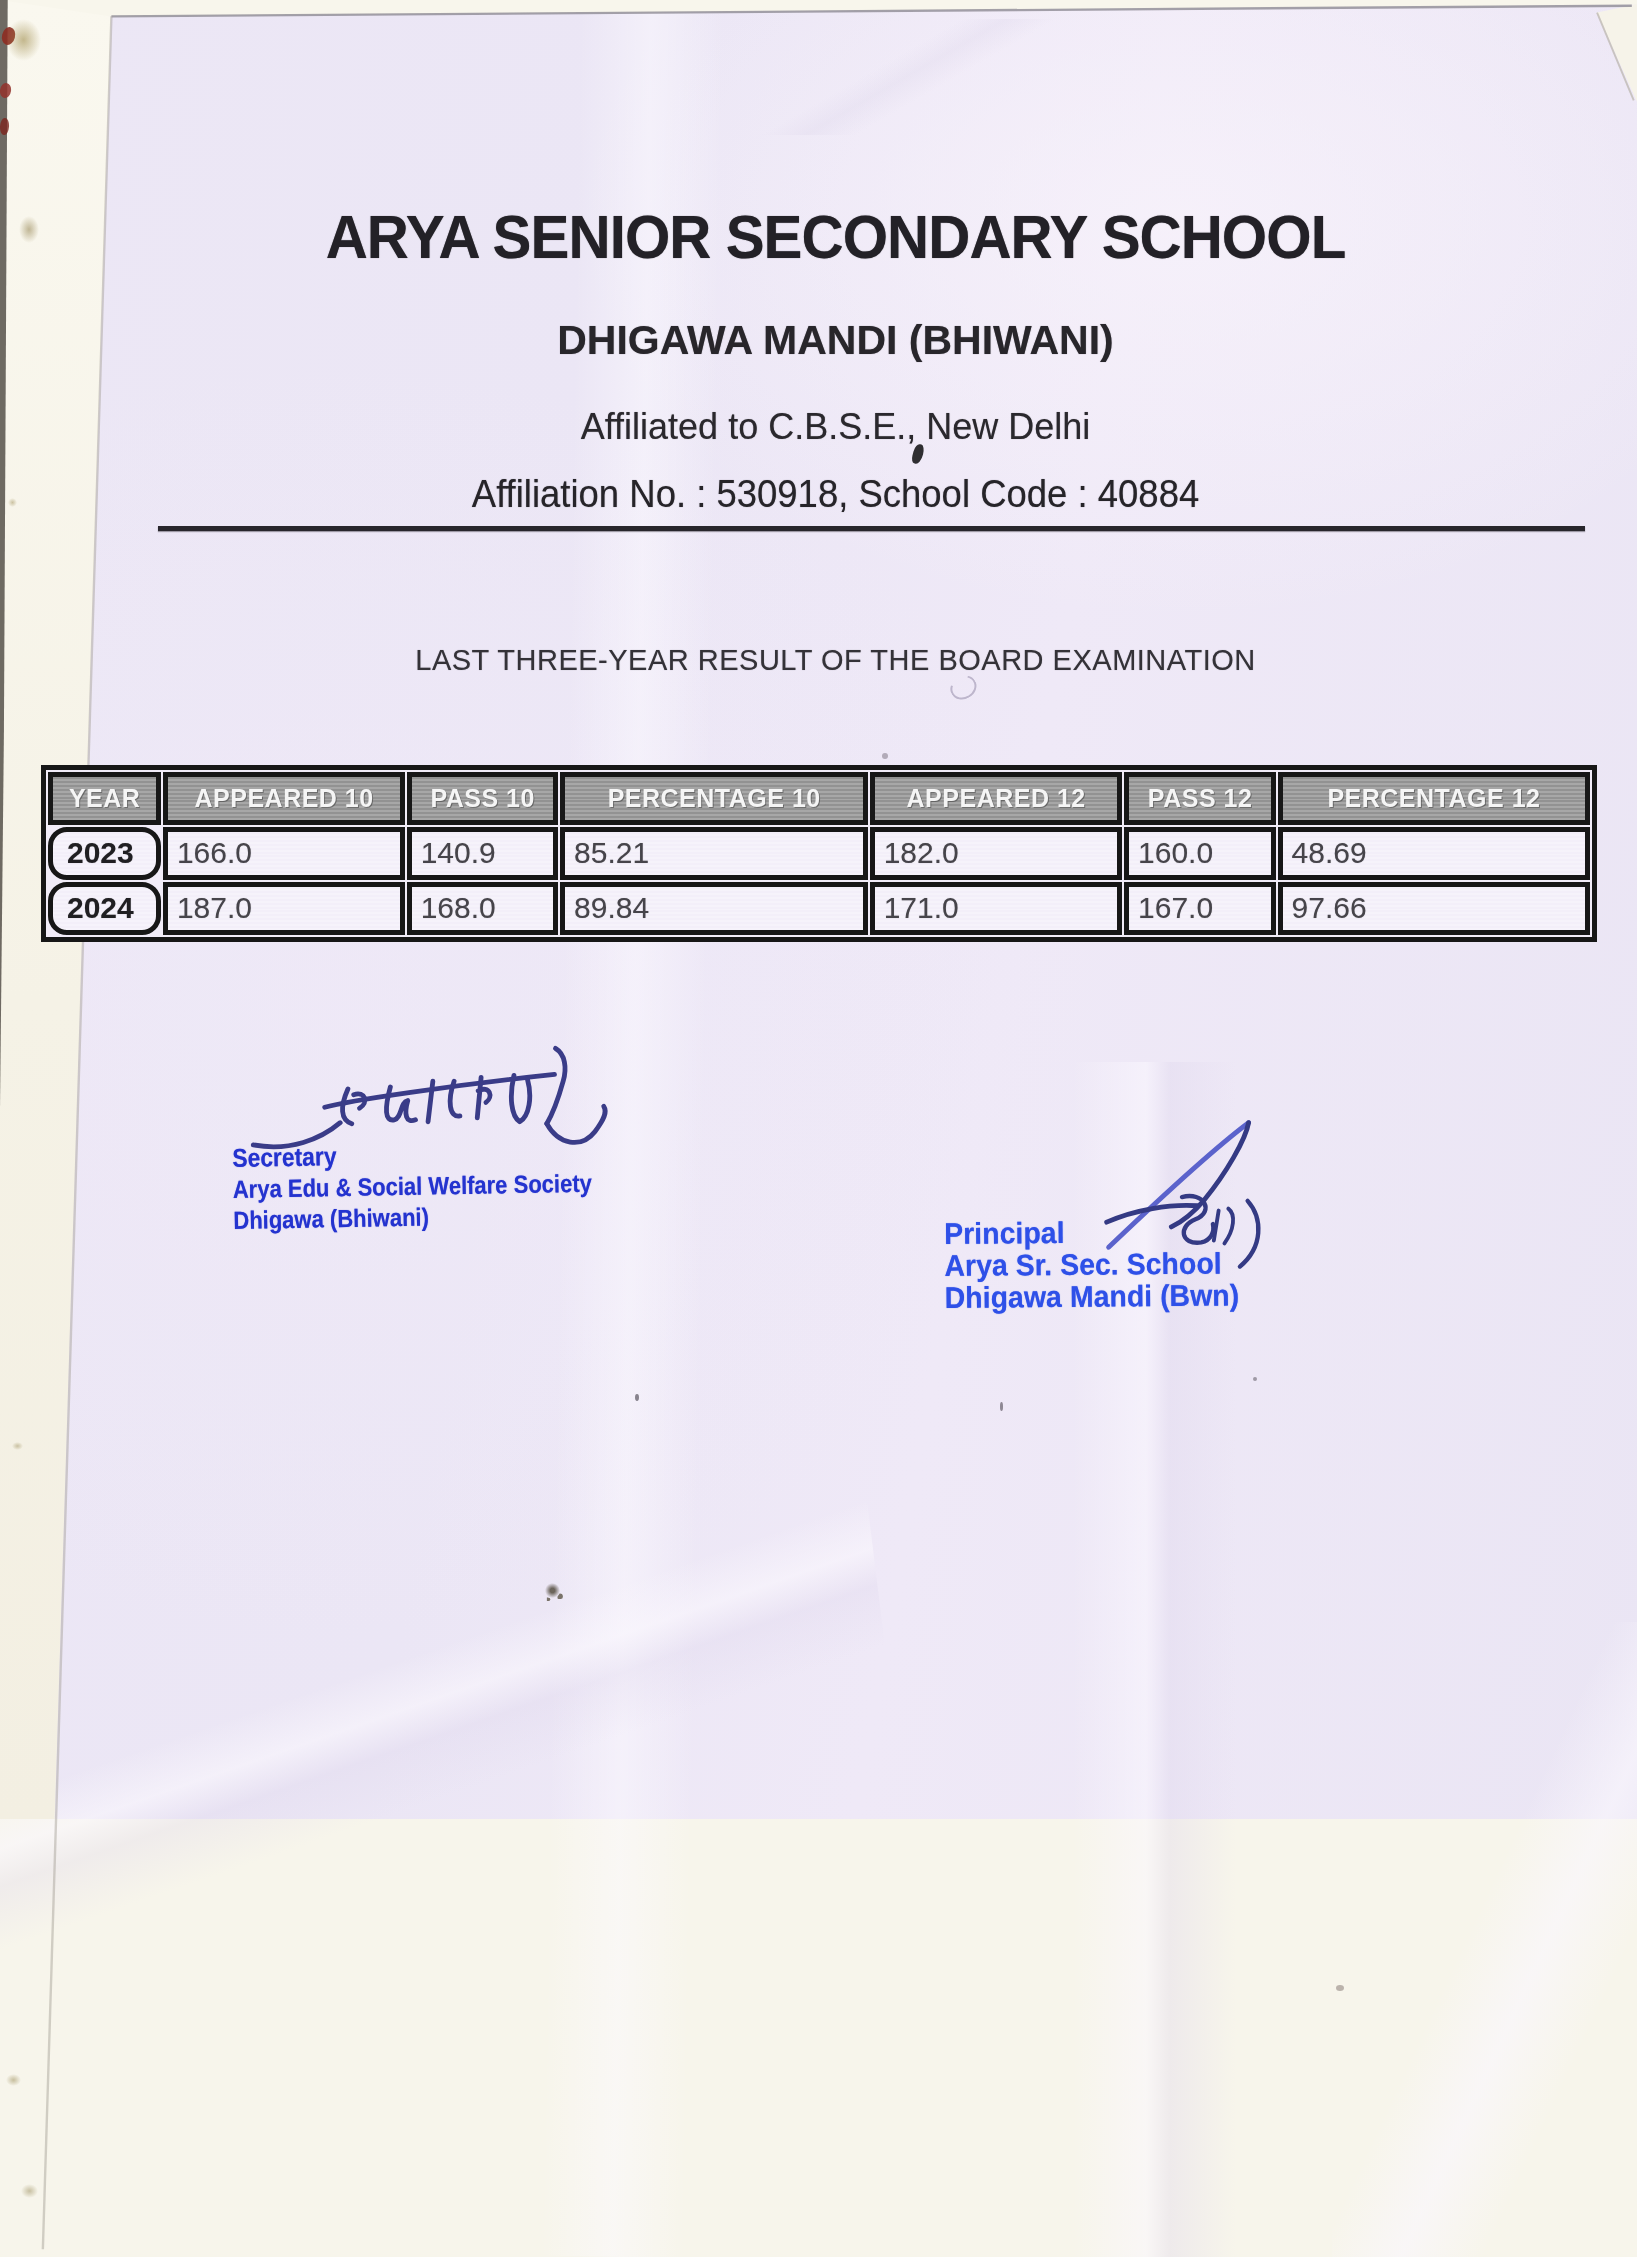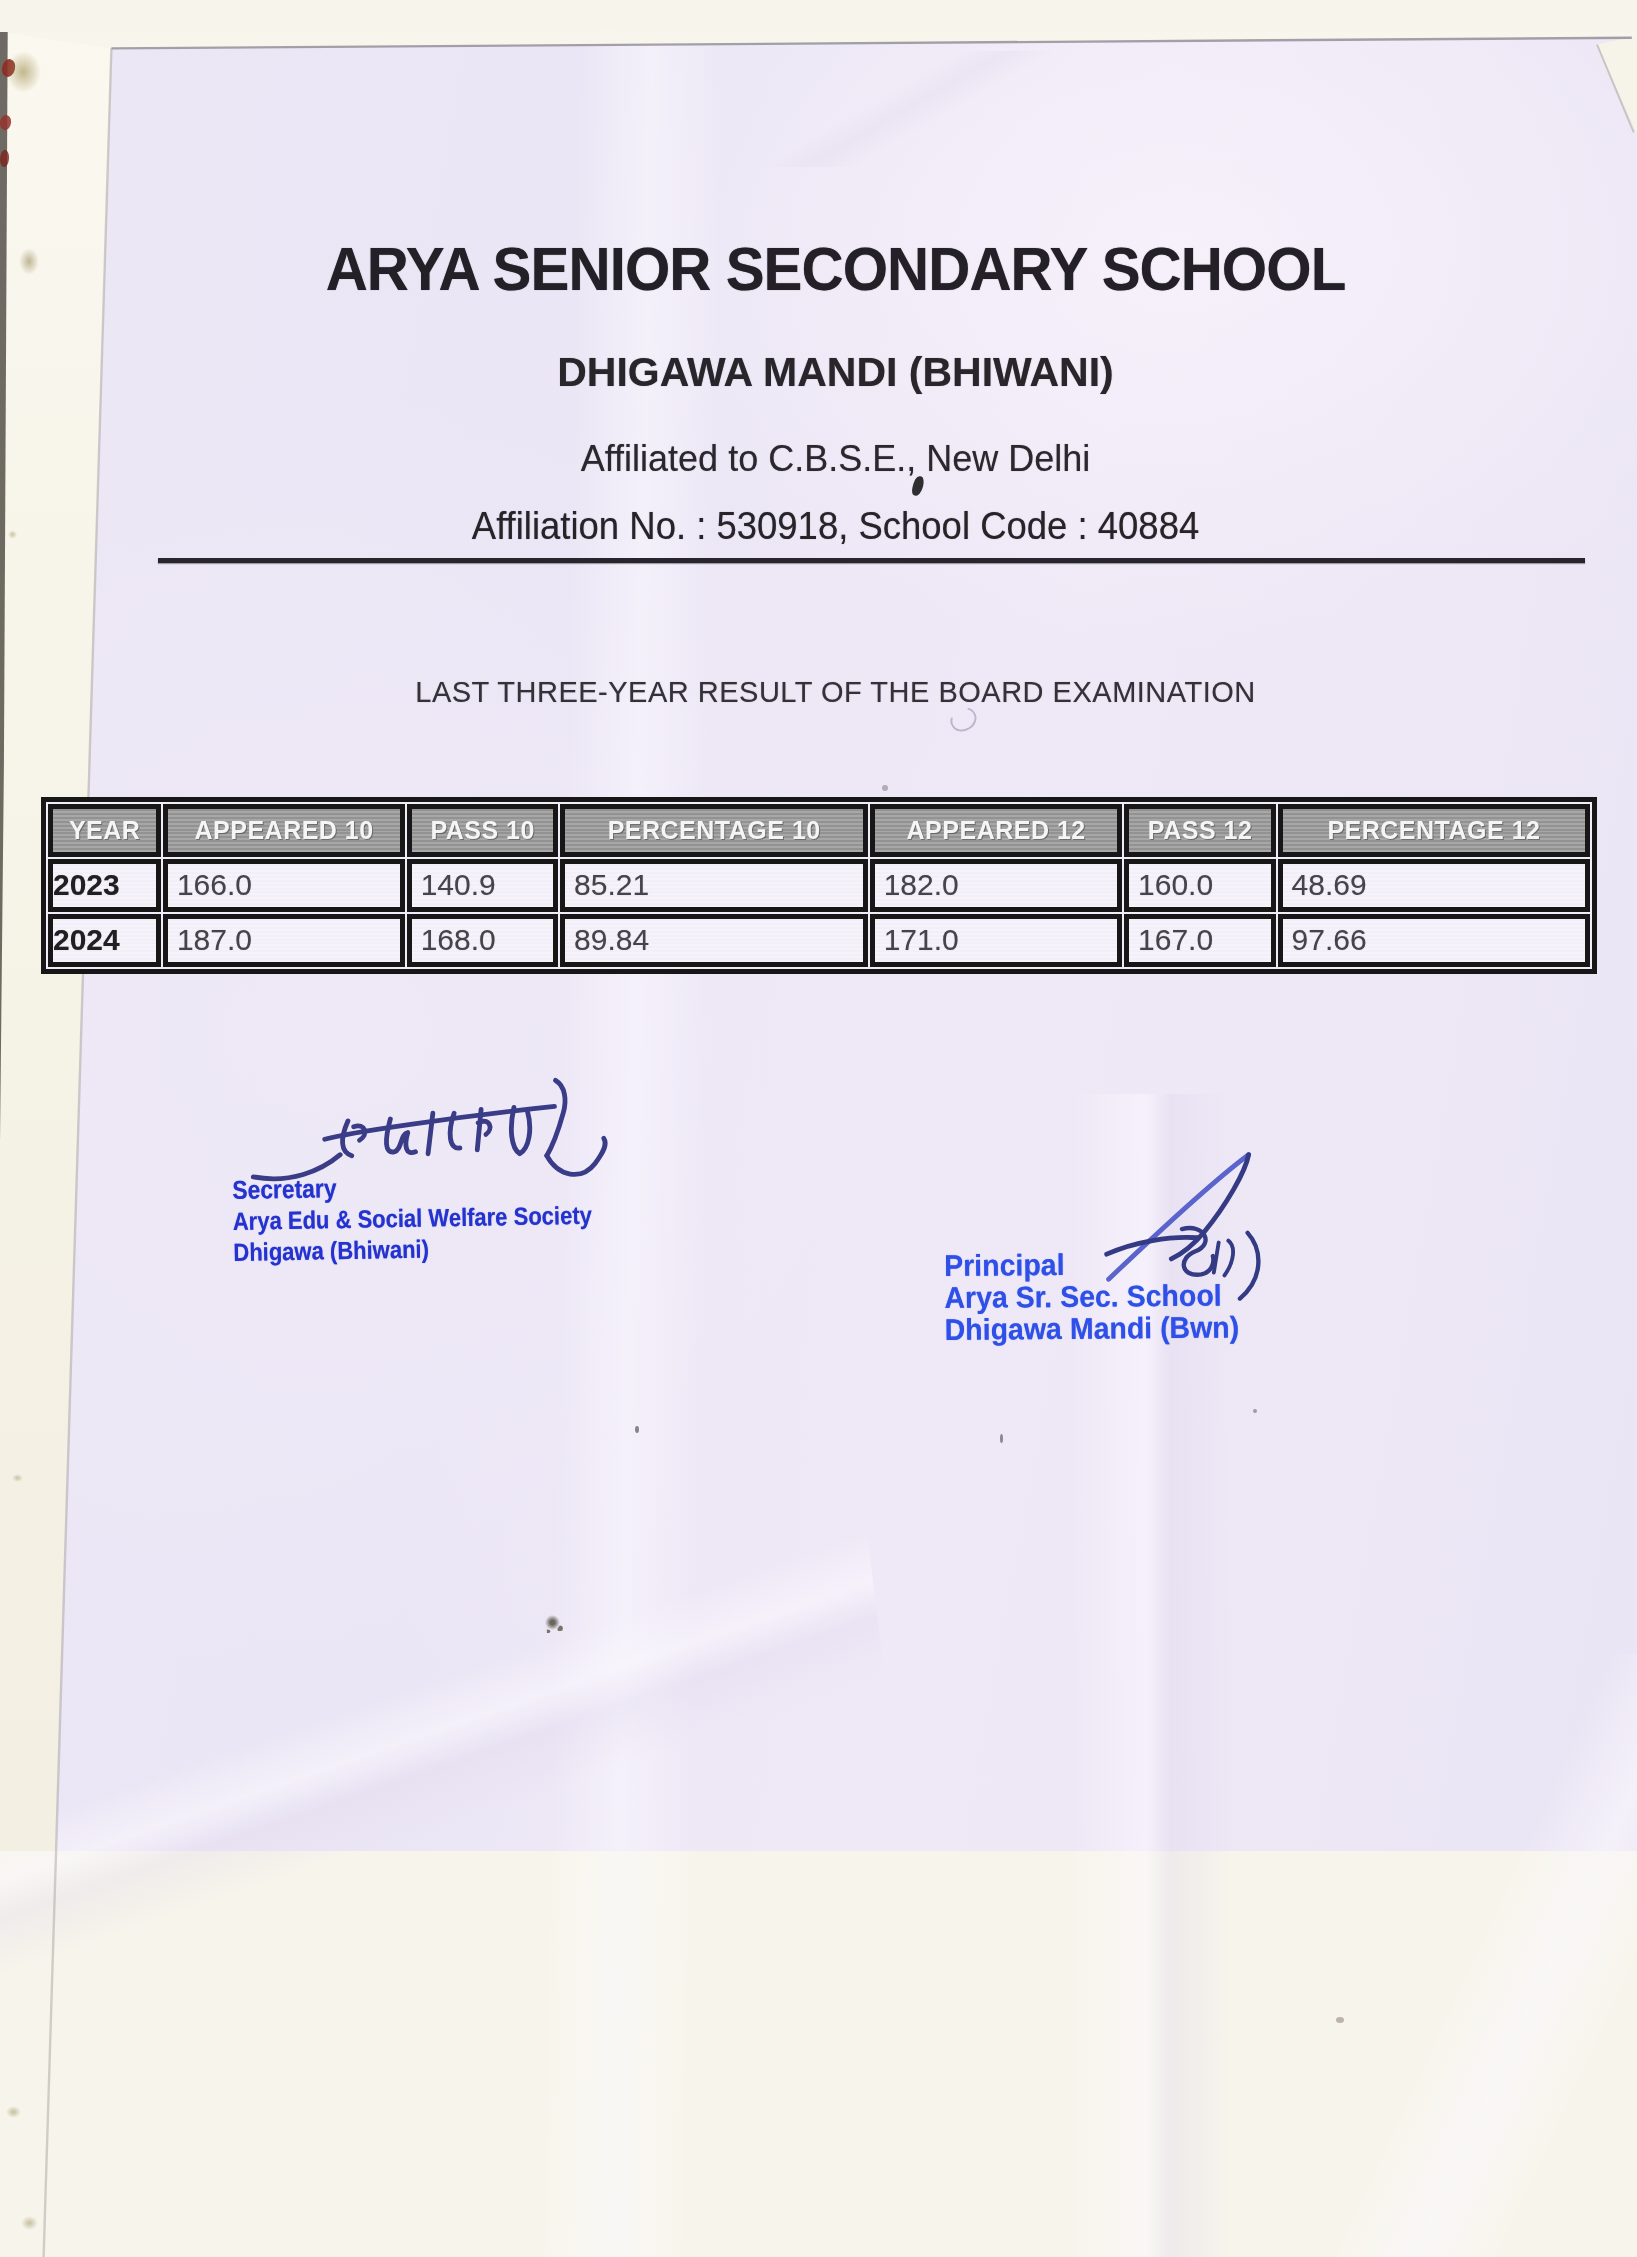--- a/index.html
+++ b/index.html
@@ -2,21 +2,21 @@
 <html><head>
 <meta charset="utf-8">
 <style>
   html,body{margin:0;padding:0;}
   body{
     width:1638px;height:2257px;
     background:#f7f5eb;
     font-family:"Liberation Sans", sans-serif;
     overflow:hidden;
   }
-  #scan{position:relative;width:1638px;height:1819px;background:#fde047;margin-top:32px;}
+  #scan{position:relative;width:1638px;height:1819px;background:#fde047;}
 
   
   .paper{
     position:absolute;inset:0;
     background:
       radial-gradient(869px 579px at 72% 12%, rgba(248,243,251,.75), rgba(248,243,251,0) 70%),
       radial-gradient(1062px 869px at 20% 55%, rgba(240,234,248,.6), rgba(240,234,248,0) 75%),
       linear-gradient(100deg,#ece7f5 0%, #ebe6f5 35%, #efe9f7 60%, #eae5f4 100%);
   }
   .crease{position:absolute;pointer-events:none;}
@@ -99,21 +99,21 @@
     background-color:#9d9d9d;
     background-image:repeating-linear-gradient(0deg,#a7a7a7 0 1.9px,#929292 1.9px 3.9px);
     color:#f5f5f5;font-size:25px;font-weight:700;letter-spacing:0.5px;
     text-shadow:1px 1px 0 rgba(55,55,55,.5);}
   table.result td{
     border:5.8px solid #171717;height:41px;padding:1px 3.9px 1px 8.7px;
     background-color:#f3eff9;
     background-image:repeating-linear-gradient(0deg,rgba(255,255,255,.28) 0 1.9px,rgba(255,255,255,0) 1.9px 3.9px);
     color:#46444a;font-size:30px;text-align:left;vertical-align:middle;
     text-shadow:0 0 1px rgba(70,68,74,.35);white-space:nowrap;overflow:hidden;}
-  table.result td.year{font-weight:700;color:#201f22;padding-left:0;}
+  table.result td.year{font-weight:700;color:#201f22;padding-left:14px;border-radius:19px;}
 
   
   .stamp{position:absolute;font-weight:700;line-height:31px;white-space:nowrap;text-align:left;}
   .stamp-secretary{left:232px;top:1143px;color:#2433cf;font-size:25px;
     transform:rotate(-1deg) scaleX(.88);transform-origin:left top;
     text-shadow:0 0 1px rgba(36,51,207,.65);}
   .stamp-secretary .l1{font-size:26px;}
   .stamp-principal{left:944px;top:1218px;color:#2e50e8;font-size:30px;line-height:32px;
     transform:rotate(-.5deg) scaleX(.95);transform-origin:left top;
     text-shadow:0 0 1px rgba(46,80,232,.65);}

